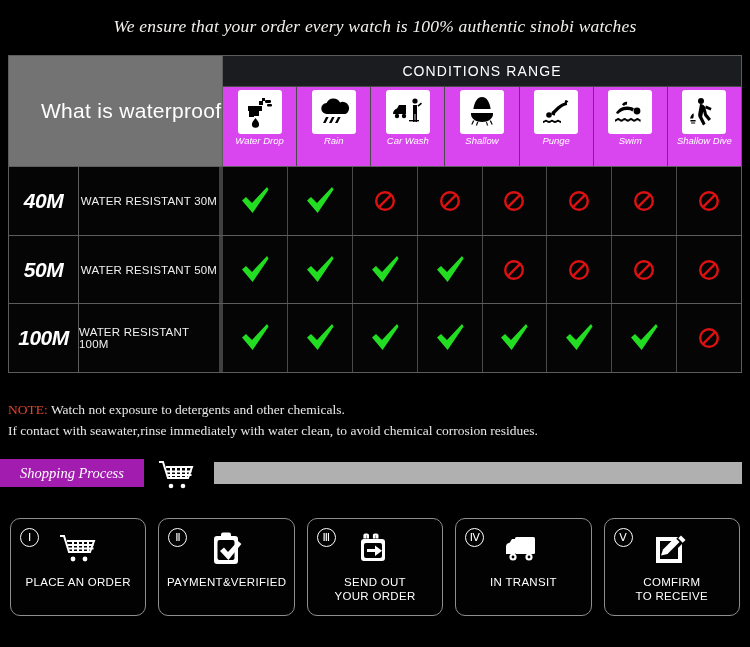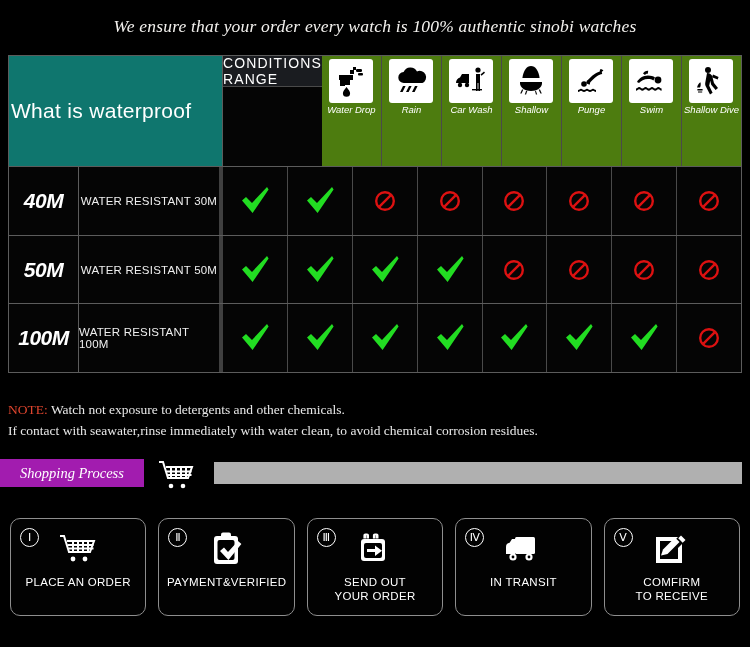--- a/index.html
+++ b/index.html
@@ -26,42 +26,42 @@
   .wp-table {
     position: absolute; left: 8px; top: 55px;
     width: 734px; height: 318px;
     border: 1px solid #5c5c5c;
     display: flex; flex-direction: column;
     background: #050505;
   }
   .wp-head-row { display: flex; height: 110px; }
   .wp-title-cell {
     width: 214px; flex: 0 0 214px;
-    background: #0f766e;
+    background: #737373;
     border-right: 1px solid #5c5c5c;
     display: flex; align-items: center;
-    padding-left: 2px;
+    padding-left: 32px;
     font-size: 21px; color: #ffffff; font-weight: 400;
     letter-spacing: .3px;
   }
-  .wp-cond-wrap { flex: 1; display: flex; flex-direction: row; }
+  .wp-cond-wrap { flex: 1; display: flex; flex-direction: column; }
   .wp-cond-title {
     height: 31px; flex: 0 0 31px;
     background: #1a1c20;
     border-bottom: 1px solid #4a4a4a;
     display: flex; align-items: center; justify-content: center;
     color: #fff; font-size: 14px; letter-spacing: 1.1px;
   }
   .wp-cond-cols { flex: 1; display: flex; }
   .cond-col {
     flex: 1 1 0; min-width: 0;
     border-right: 1px solid #4a4a4a;
     display: flex; flex-direction: column;
     align-items: center; justify-content: flex-start;
-    padding-top: 3px; background: #4d7c0f;
+    padding-top: 3px; background: #d946ef;
   }
   .cond-col:last-child { border-right: none; }
   .cond-icon {
     width: 44px; height: 44px; background: #fff;
     border-radius: 3px;
     display: flex; align-items: center; justify-content: center;
   }
   .cond-icon svg { width: 36px; height: 36px; display: block; }
   .cond-label {
     margin-top: 2px; color: #fff;

